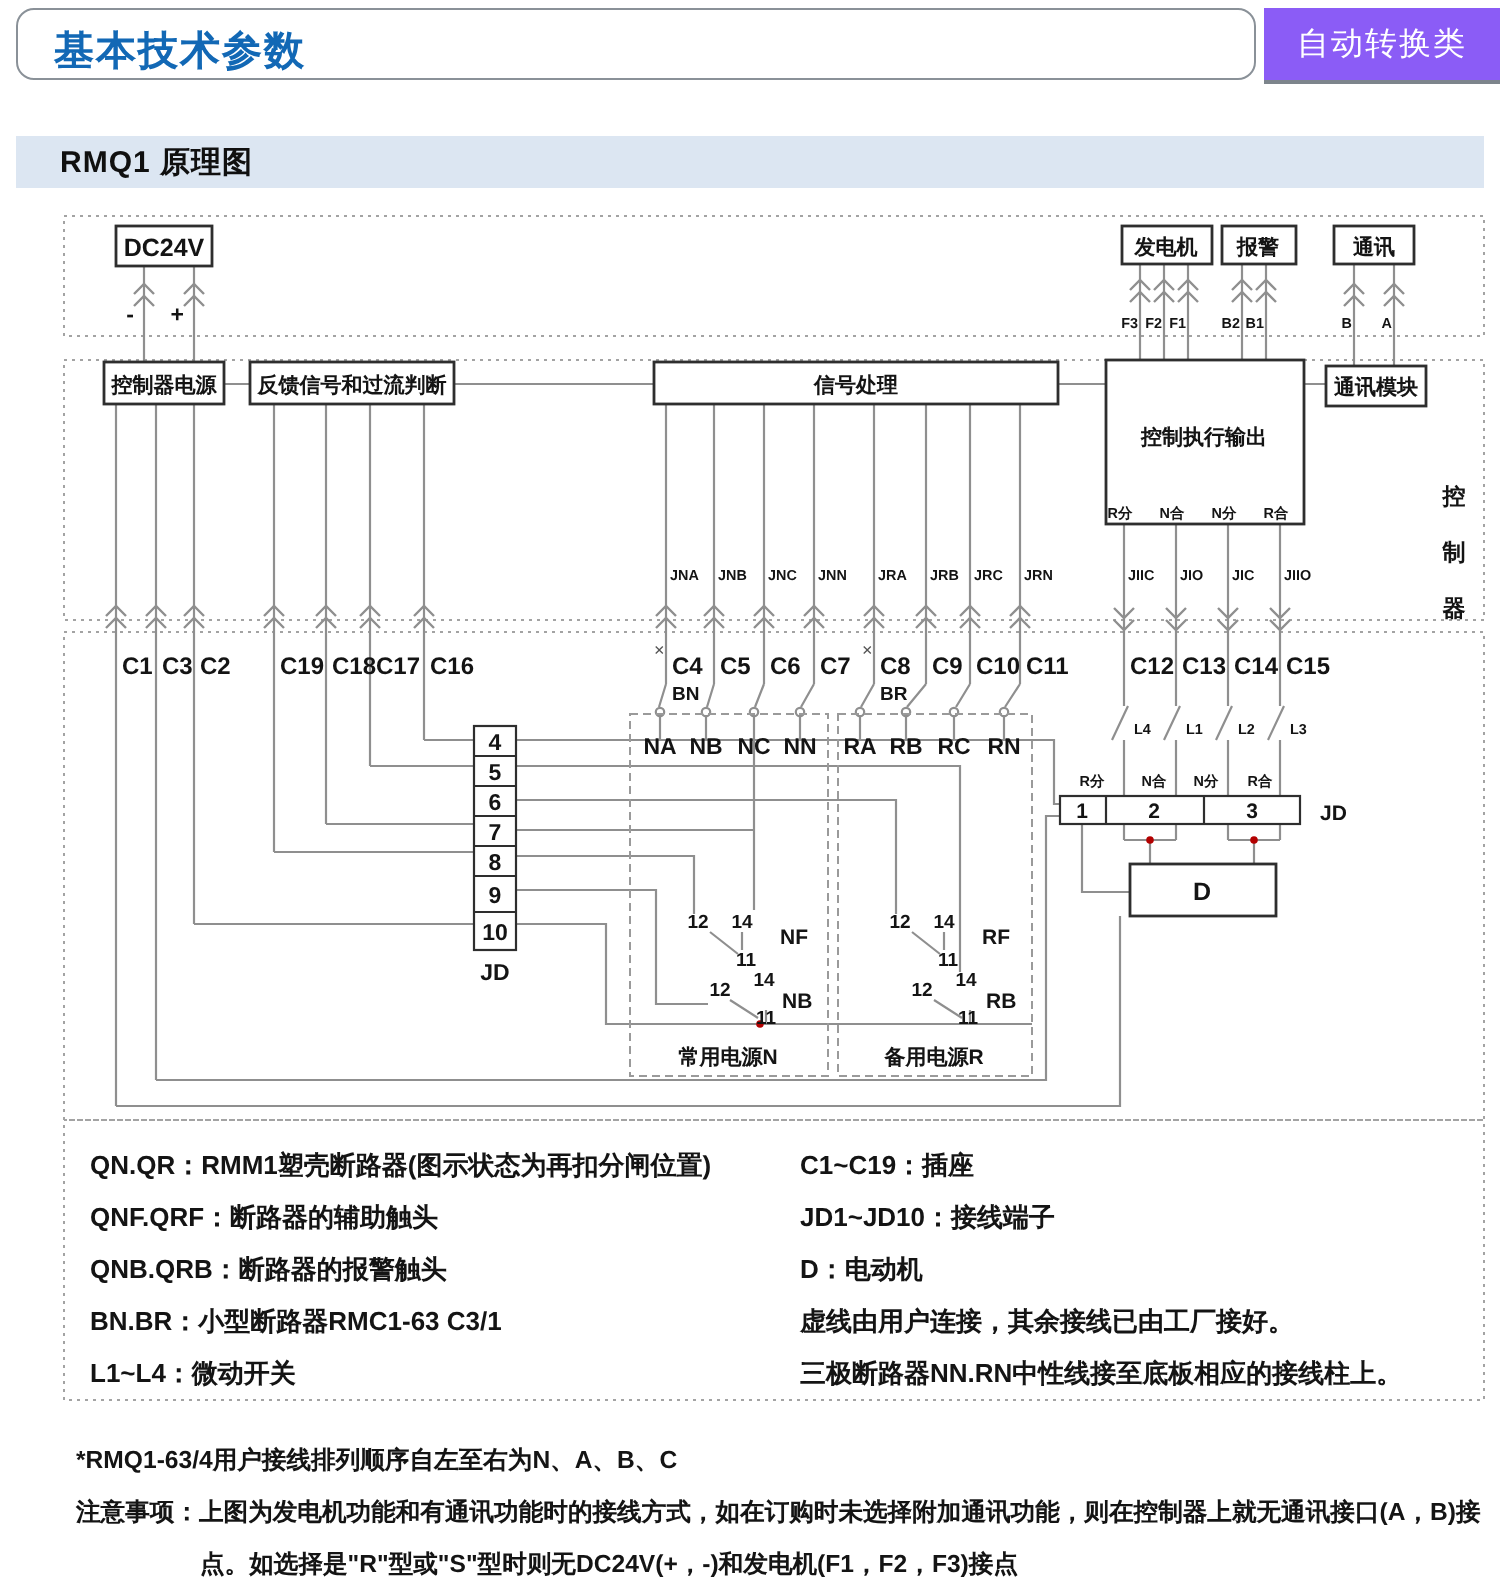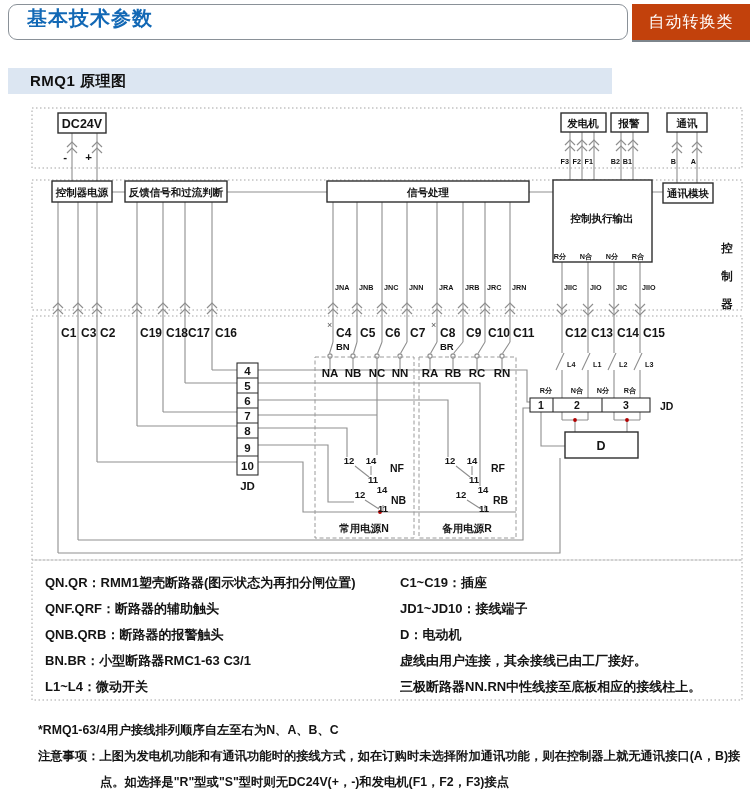--- a/index.html
+++ b/index.html
@@ -1,24 +1,24 @@
 <!DOCTYPE html>
 <html><head>
 <meta charset="utf-8">
 <style>
   html,body{margin:0;padding:0}
   body{width:750px;height:796px;background:#fff;position:relative;
        font-family:"Liberation Sans","DejaVu Sans",sans-serif;overflow:hidden}
   .hdr-box{position:absolute;left:8px;top:4px;width:618px;height:34px;
-           border:1.6px solid #8a9198;border-radius:9px;display:flex;align-items:flex-start}
+           border:1.6px solid #8a9198;border-radius:9px;display:flex;align-items:flex-end}
   .hdr-title{margin-left:18px;font-size:20px;font-weight:700;color:#1268b5;letter-spacing:1px}
-  .hdr-chip{position:absolute;left:632px;top:4px;width:118px;height:36px;background:#c2410c;
+  .hdr-chip{position:absolute;left:632px;top:4px;width:118px;height:36px;background:#8b5cf6;
             border-bottom:2px solid #7d858c;display:flex;align-items:center;justify-content:center;
             color:#fff;font-size:16px;letter-spacing:1px}
-  .band{position:absolute;left:8px;top:68px;width:604px;height:26px;background:#dce6f2;
+  .band{position:absolute;left:8px;top:68px;width:734px;height:26px;background:#dce6f2;
         display:flex;align-items:center}
   .band-title{margin-left:22px;font-size:15px;font-weight:700;color:#101010;letter-spacing:.5px}
   .diagram{position:absolute;left:0;top:100px;width:594px;height:696px}
   svg text{font-family:"Liberation Sans","DejaVu Sans",sans-serif;fill:#141414}
   .w{fill:none;stroke:#8f8f8f;stroke-width:1.1}
   .bx{fill:#fff;stroke:#2e2e2e;stroke-width:1.4}
   .thin{fill:#fff;stroke:#2e2e2e;stroke-width:1.1}
   .dot-rect{fill:none;stroke:#a3a3a3;stroke-width:1;stroke-dasharray:1.5 2.5}
   .dsh{fill:none;stroke:#9a9a9a;stroke-width:1;stroke-dasharray:4 2.5}
   .ch{fill:none;stroke:#8f8f8f;stroke-width:1.2}

